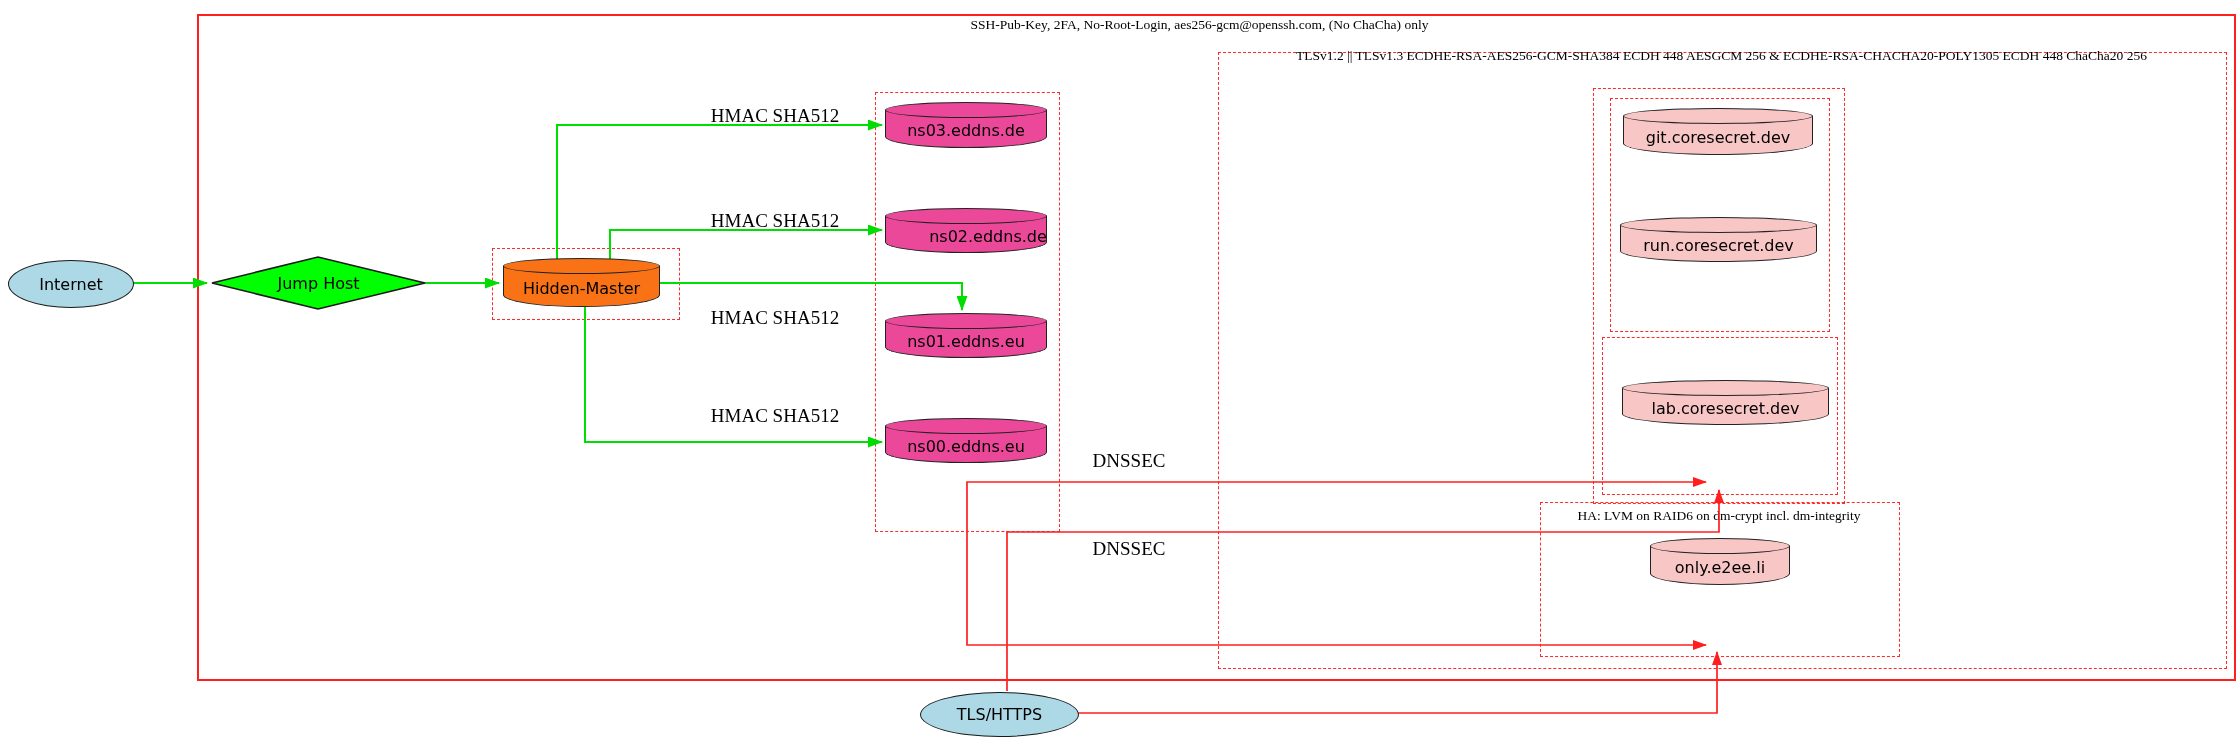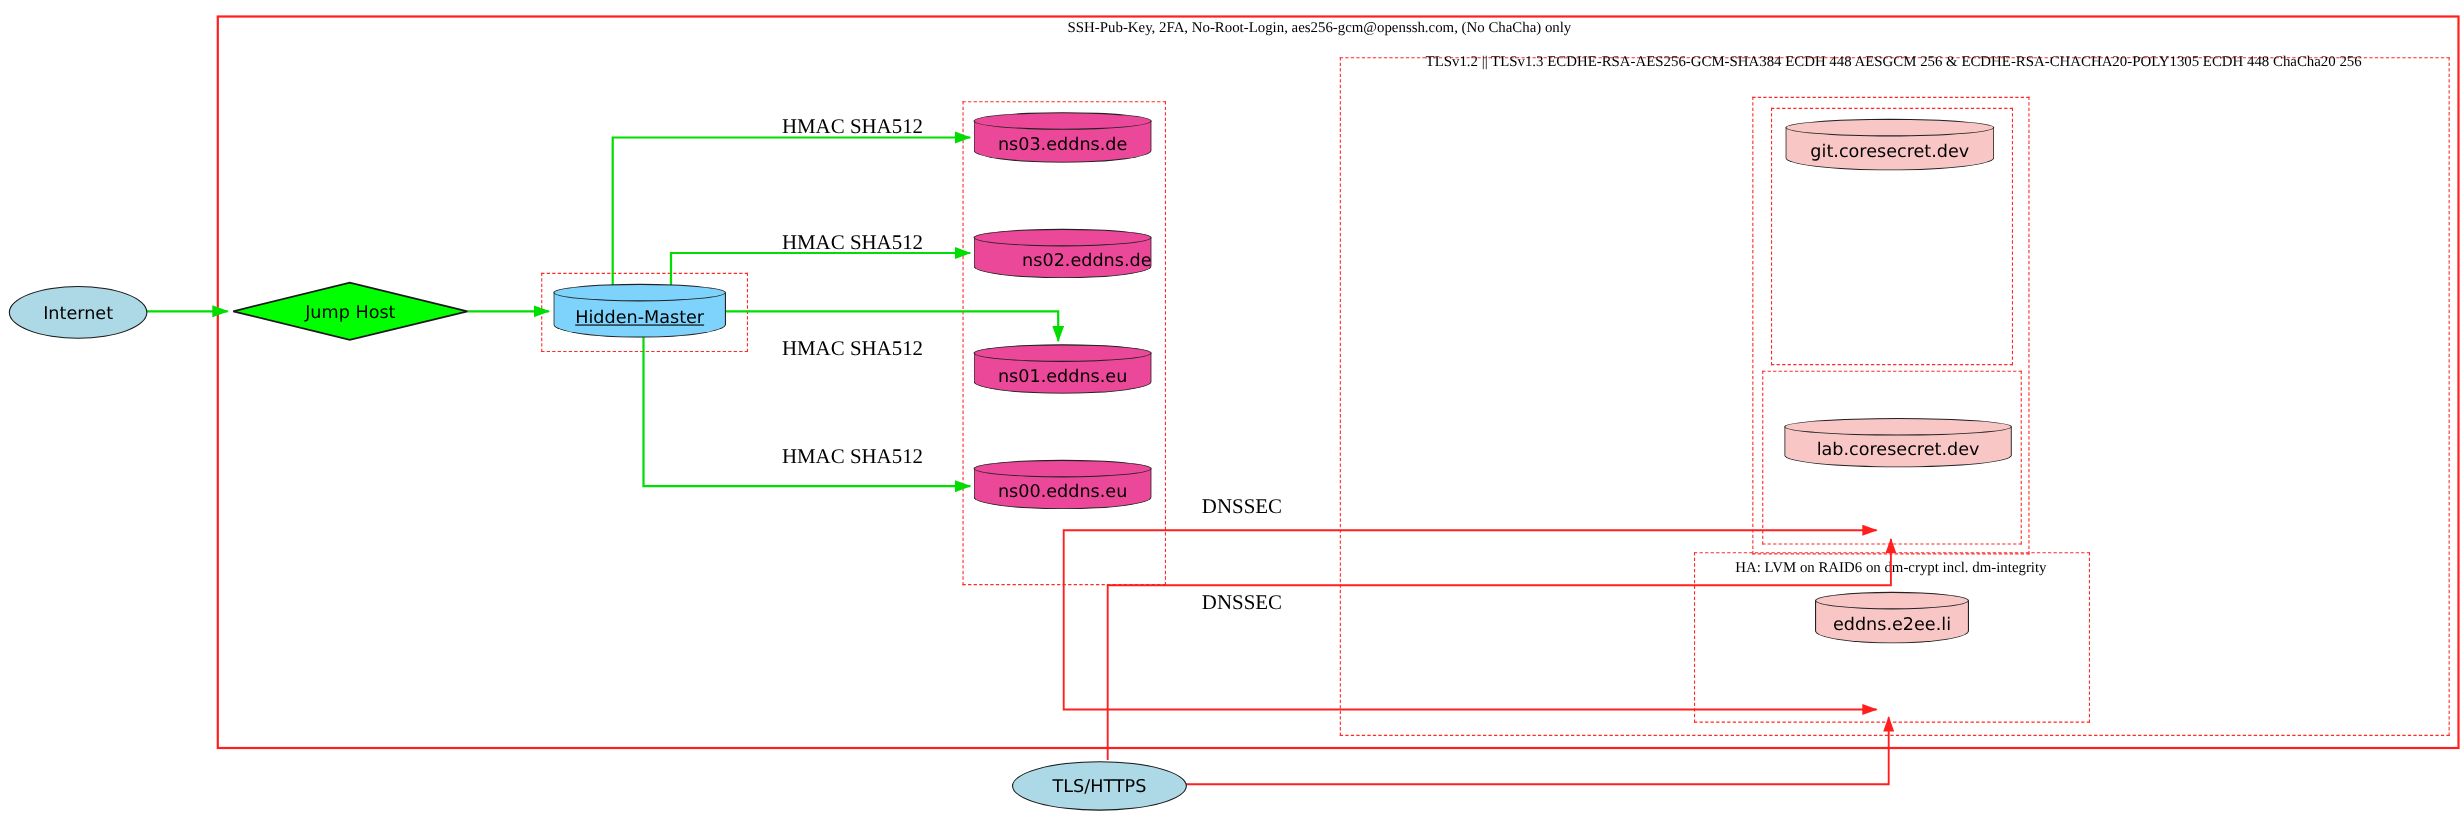--- a/index.html
+++ b/index.html
@@ -12,21 +12,21 @@
   .clabel{font-family:"Liberation Serif","DejaVu Serif",serif;font-size:13.5px;color:#000;
           text-align:center;white-space:nowrap;}
   
   .ellipse{border:1.4px solid #1a1a1a;border-radius:50%;display:flex;align-items:center;
            justify-content:center;font-size:16px;color:#000;}
   .cyl{border:1.4px solid #222;border-top:none;border-radius:0 0 50% 50% / 0 0 30% 30%;
        display:flex;align-items:center;justify-content:center;font-size:16px;color:#000;
        padding-top:4px;box-sizing:border-box;}
   .cyl::before{content:"";position:absolute;left:-1px;right:-1px;top:-8px;height:16px;
        border:1.4px solid #222;border-radius:50%;background:inherit;box-sizing:border-box;}
-  .cyl-lav{background:#7dd3fc;text-decoration:underline;}
+  .cyl-lav{background:#f97316;}
   .cyl-yel{background:#ec4899;}
   .cyl-pnk{background:#f9c6c6;}
   .fill-blue{background:#add8e6;}
   .node-label{position:relative;z-index:2;white-space:nowrap;}
   .diamond-label{display:flex;align-items:center;justify-content:center;font-size:16px;
         color:#000;white-space:nowrap;text-align:right;}
   
   .elabel{font-family:"Liberation Serif","DejaVu Serif",serif;font-size:19px;color:#000;
           text-align:center;white-space:nowrap;line-height:20px;}
   svg{position:absolute;left:0;top:0;}
@@ -99,25 +99,28 @@
   <div class="abs cyl cyl-yel" style="left:885px;top:321px;width:162px;height:37px;">
     <span class="node-label">ns01.eddns.eu</span>
   </div>
   <div class="abs cyl cyl-yel" style="left:885px;top:426px;width:162px;height:37px;">
     <span class="node-label">ns00.eddns.eu</span>
   </div>
 
   <div class="abs cyl cyl-pnk" style="left:1623px;top:116px;width:190px;height:39px;">
     <span class="node-label">git.coresecret.dev</span>
   </div>
+  <div class="abs cyl cyl-pnk" style="left:1620px;top:225px;width:197px;height:37px;">
+    <span class="node-label">run.coresecret.dev</span>
+  </div>
   <div class="abs cyl cyl-pnk" style="left:1622px;top:388px;width:207px;height:37px;">
     <span class="node-label">lab.coresecret.dev</span>
   </div>
   <div class="abs cyl cyl-pnk" style="left:1650px;top:546px;width:140px;height:39px;">
-    <span class="node-label">eddns.e2ee.li</span>
+    <span class="node-label">only.e2ee.li</span>
   </div>
 
   <div class="abs ellipse fill-blue" style="left:920px;top:692px;width:157px;height:43px;">
     <span class="node-label">TLS/HTTPS</span>
   </div>
 
   <div class="abs elabel" style="left:703px;top:106px;width:144px;">HMAC SHA512</div>
   <div class="abs elabel" style="left:703px;top:211px;width:144px;">HMAC SHA512</div>
   <div class="abs elabel" style="left:703px;top:308px;width:144px;">HMAC SHA512</div>
   <div class="abs elabel" style="left:703px;top:406px;width:144px;">HMAC SHA512</div>

